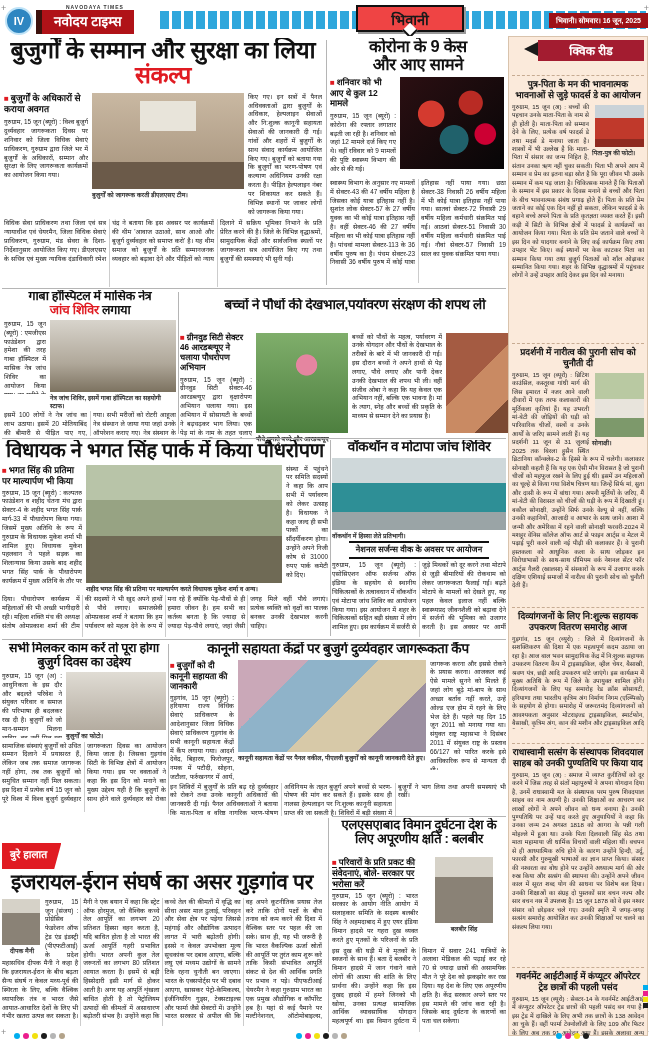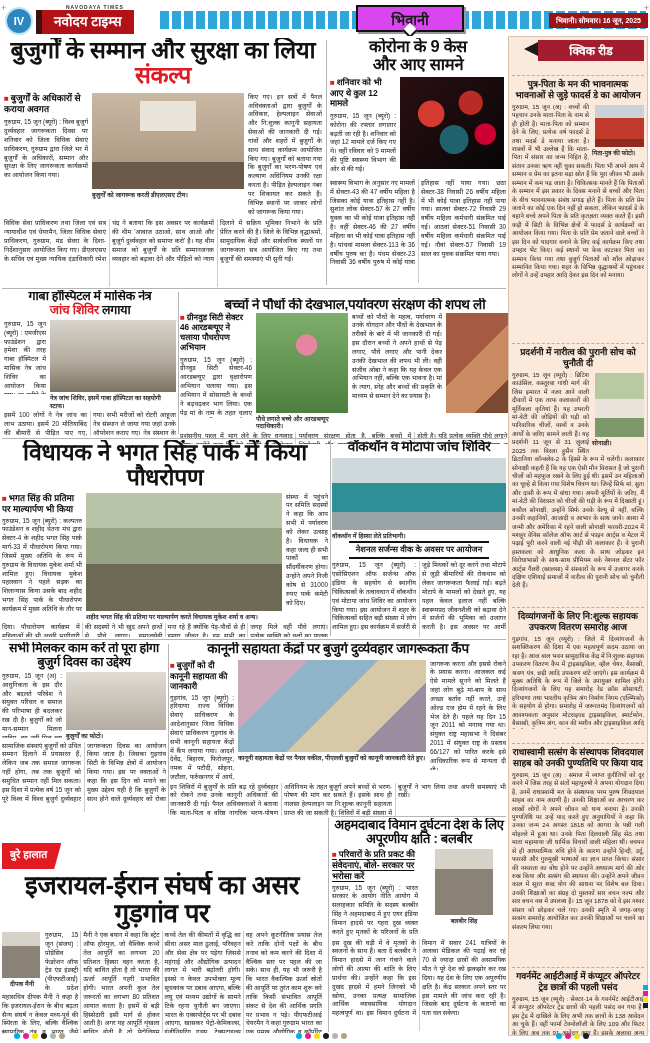--- a/index.html
+++ b/index.html
@@ -8,21 +8,21 @@
   .sec{position:absolute;overflow:hidden}
   
   .pg-circle{position:absolute;left:5px;top:7px;width:24px;height:24px;border-radius:50%;
              background:#2e86c1;color:#fff;font-weight:bold;font-size:11px;display:flex;
              align-items:center;justify-content:center;border:2px solid #bfe3f7}
   .brand-small{position:absolute;left:66px;top:4px;font-size:5px;letter-spacing:1px;color:#333;font-weight:bold}
   .brand-box{position:absolute;left:36px;top:10px;background:#b01218;color:#fff;font-weight:bold;
              font-size:13.5px;padding:2px 12px 4px;border-left:6px solid #3d120d;white-space:nowrap}
   .stripes{position:absolute;left:160px;top:11px;width:486px;height:18px;
            background:repeating-linear-gradient(90deg,#2fa7dc 0 9px,#ffffff 9px 12px)}
-  .edition-tab{position:absolute;left:356px;top:5px;width:104px;height:23px;background:#d946ef;
+  .edition-tab{position:absolute;left:356px;top:5px;width:104px;height:23px;background:#ef4444;
                border:2px solid #111;box-shadow:2px 2px 0 #999;display:flex;align-items:center;
                justify-content:center;font-weight:bold;font-size:14.5px;z-index:3}
   .edition-tab::after{content:"";position:absolute;left:50%;bottom:-6px;width:9px;height:9px;background:#fff;
                border-right:2px solid #111;border-bottom:2px solid #111;transform:translateX(-50%) rotate(45deg)}
   .date-box{position:absolute;right:2px;top:13px;background:#9e1116;color:#fff;font-size:7px;
             font-weight:bold;padding:3px 7px;z-index:3;white-space:nowrap}
   
   .hl{font-weight:bold;color:#111;line-height:1.08;text-align:center;letter-spacing:-.3px}
   .red{color:#e01b22}
   .bt{font-size:6.4px;line-height:1.38;text-align:justify;color:#222}
@@ -150,37 +150,37 @@
       <div>
         <div class="photo eye-photo"></div>
         <div class="cap" style="width:126px">नेत्र जांच शिविर, इसमें गाबा हॉस्पिटल का सहयोगी स्टाफ।</div>
       </div>
     </div>
     <div class="bt cols2" style="margin-top:2px;height:36px">इसमें 100 लोगों ने नेत्र जांच का लाभ उठाया। इसमें 20 मोतियाबिंद की बीमारी से पीड़ित पाए गए, जबकि 7 मरीजों में मोतियाबिंद पाया गया। सभी मरीजों को रोटरी आहूजा नेत्र संस्थान ले जाया गया जहां उनके ऑपरेशन कराए गए। नेत्र संस्थान के चेयरमैन डॉ. टोनी आहूजा ने जानकारी देते हुए बताया कि शिविर में निरामय चैरिटेबल ट्रस्ट की ओर से डॉक्टरों की टीम का सहयोग रहा। ट्रस्ट के अध्यक्ष, ऑन्टम अमित, ऑन्टम सुमित्रा, आर्टे सुधा, ऑन्टम लेखा, पारुल पल्लव, विशाल, टेकचंद सहित अन्य लोगों ने महत्वपूर्ण भूमिका निभाई।</div>
   </div>
 
   <div class="sec" style="left:180px;top:298px;width:350px;height:146px">
     <div class="hl" style="font-size:13.5px">बच्चों ने पौधों की देखभाल,पर्यावरण संरक्षण की शपथ ली</div>
-    <div class="row" style="margin-top:0">
+    <div class="row" style="margin-top:20px">
       <div style="width:72px">
         <div class="bullet-h" style="font-size:8.2px"><span class="sq">■</span><span>ग्रीनवुड सिटी सेक्टर 46 आरडब्ल्यूए ने चलाया पौधरोपण अभियान</span></div>
         <div class="bt" style="margin-top:2px;height:62px;overflow:hidden">गुरुग्राम, 15 जून (ब्यूरो) : ग्रीनवुड सिटी सेक्टर-46 आरडब्ल्यूए द्वारा वृक्षारोपण अभियान चलाया गया। इस अभियान में सोसायटी के बच्चों ने बढ़चढ़कर भाग लिया। एक पेड़ मां के नाम के तहत चलाए गए इस अभियान का नेतृत्व कार्यकारिणी सदस्य महुआ और संजीव ओबेरॉय ने किया। उन्होंने बच्चों को प्रकृति से जुड़ने और उसका संरक्षण करने के लिए प्रेरित किया।</div>
       </div>
       <div>
         <div class="photo kids-photo1"></div>
         <div class="cap" style="width:92px">पौधे लगाते बच्चे और आरडब्ल्यूए पदाधिकारी।</div>
       </div>
       <div class="bt" style="flex:1;height:100px;overflow:hidden">बच्चों को पौधों के महत्व, पर्यावरण में उनके योगदान और पौधों के देखभाल के तरीकों के बारे में भी जानकारी दी गई। इस दौरान बच्चों ने अपने हाथों से पेड़ लगाए, पौधे लगाए और पानी देकर उनकी देखभाल की शपथ भी ली। वहीं संजीव ओबा ने कहा कि यह केवल एक अभियान नहीं, बल्कि एक भावना है। मां के त्याग, स्नेह और बच्चों की प्रकृति के माध्यम से सम्मान देने का प्रयास है।</div>
       <div class="photo kids-photo2"></div>
     </div>
     <div class="bt" style="margin-top:2px;height:18px;column-count:3;column-gap:6px;column-rule:1px solid #ccc">प्रशंसनीय पहल में भाग लेने के लिए धन्यवाद दिया। उन्होंने कहा कि ऐसे प्रयासों से ही केवल पर्यावरण संरक्षण होता है, बल्कि बच्चों में जिम्मेदारी और सामाजिक चेतना भी विकसित होती है। यदि प्रत्येक व्यक्ति पौधे लगाने और उन्हें बचाने का संकल्प ले तो पर्यावरण का संरक्षण किया जा सकता है।</div>
   </div>
 
   <div class="sec" style="left:2px;top:440px;width:326px;height:197px">
-    <div class="hl" style="font-size:23px">विधायक ने भगत सिंह पार्क में किया पौधरोपण</div>
+    <div class="hl" style="font-size:20px">विधायक ने भगत सिंह पार्क में किया पौधरोपण</div>
     <div class="row" style="margin-top:3px">
       <div style="width:80px">
         <div class="bullet-h" style="font-size:8.8px"><span class="sq">■</span><span>भगत सिंह की प्रतिमा पर माल्यार्पण भी किया</span></div>
         <div class="bt" style="margin-top:2px;height:96px;overflow:hidden">गुरुग्राम, 15 जून (ब्यूरो) : कल्पतरु फाउंडेशन व शहीद चेतना मंच द्वारा सेक्टर-4 के शहीद भगत सिंह पार्क मार्ग-33 में पौधारोपण किया गया। जिसमें मुख्य अतिथि के रूप में गुरुग्राम के विधायक मुकेश शर्मा भी शामिल हुए। विधायक मुकेश पहलवान ने पहले सड़क का शिलान्यास किया उसके बाद शहीद भगत सिंह पार्क के पौधारोपण कार्यक्रम में मुख्य अतिथि के तौर पर शामिल हुए। इस अवसर पर उन्होंने महुआ पौधे का पौधरोपण भी किया।</div>
       </div>
       <div>
         <div class="photo mla-photo"></div>
         <div class="cap" style="width:196px">शहीद भगत सिंह की प्रतिमा पर माल्यार्पण करते विधायक मुकेश शर्मा व अन्य।</div>
       </div>
       <div class="bt" style="flex:1;height:118px;overflow:hidden">संस्था में पहुंचने पर समिति सदस्यों ने कहा कि आप सभी में पर्यावरण को लेकर उत्साह है। विधायक ने कहा जल्द ही सभी पार्कों का सौंदर्यीकरण होगा। उन्होंने अपने निजी कोष से 31000 रुपए पार्क कमेटी को दिए।</div>
@@ -222,33 +222,33 @@
       <div class="bt" style="flex:1;height:110px;overflow:hidden">जागरूक करना और इससे रोकने के प्रयास करना। आजकल कई ऐसे मामले सुनने को मिलते हैं जहां लोग बूढ़े मां-बाप के साथ अच्छा बर्ताव नहीं करते, उन्हें ओल्ड एज होम में रहने के लिए भेज देते हैं। पहले यह दिन 15 जून 2011 को मनाया गया था। संयुक्त राष्ट्र महासभा ने दिसंबर 2011 में संयुक्त राष्ट्र के प्रस्ताव 66/127 को पारित करके इसे आधिकारिक रूप से मान्यता दी थी।</div>
     </div>
     <div class="bt cols3" style="margin-top:3px;height:38px">इन शिविरों में बुजुर्गों के प्रति बढ़ रहे दुर्व्यवहार को रोकने तथा उनके कानूनी अधिकारों की जानकारी दी गई। पैनल अधिवक्ताओं ने बताया कि माता-पिता व वरिष्ठ नागरिक भरण-पोषण अधिनियम के तहत बुजुर्ग अपने बच्चों से भरण-पोषण की मांग कर सकते हैं। इसके साथ ही नालसा हेल्पलाइन पर नि:शुल्क कानूनी सहायता प्राप्त की जा सकती है। शिविरों में बड़ी संख्या में बुजुर्गों ने भाग लिया तथा अपनी समस्याएं भी रखीं।</div>
   </div>
 
   <div class="sec" style="left:2px;top:843px;width:320px;height:26px;display:flex">
     <div class="kicker">बुरे हालात</div>
   </div>
 
   <div class="sec" style="left:2px;top:871px;width:320px;height:162px">
-    <div class="hl" style="font-size:26px">इजरायल-ईरान संघर्ष का असर गुड़गांव पर</div>
+    <div class="hl" style="font-size:21px">इजरायल-ईरान संघर्ष का असर गुड़गांव पर</div>
     <div class="bt cols4" style="margin-top:4px;height:128px">
       <span class="deep-wrap">
         <span class="photo portrait deep-photo" style="display:block"></span>
         <span class="cap" style="display:block">दीपक मैनी</span>
       </span>
       <span>गुरुग्राम, 15 जून (संजय) : प्रोग्रेसिव फेडरेशन ऑफ ट्रेड एंड इंडस्ट्री (पीएफटीआई) के प्रदेश महासचिव दीपक मैनी ने कहा है कि इजरायल-ईरान के बीच बढ़ता सैन्य संघर्ष न केवल मध्य-पूर्व की स्थिरता के लिए, बल्कि वैश्विक व्यापारिक तंत्र व भारत जैसे आयात-आधारित देशों के लिए भी गंभीर खतरा उत्पन्न कर सकता है। मैनी ने एक बयान में कहा कि स्ट्रेट ऑफ होरमुज, जो वैश्विक कच्चे तेल आपूर्ति का लगभग 20 प्रतिशत हिस्सा वहन करता है, यदि बाधित होता है तो भारत की ऊर्जा आपूर्ति गहरी प्रभावित होगी। भारत अपनी कुल तेल जरूरतों का लगभग 80 प्रतिशत आयात करता है। इसमें से बड़ी हिस्सेदारी इसी मार्ग से होकर आती है। अगर यह आपूर्ति शृंखला बाधित होती है तो पेट्रोलियम उत्पादों की कीमतों में असाधारण बढ़ोतरी संभव है। उन्होंने कहा कि कच्चे तेल की कीमतों में वृद्धि का सीधा असर माल ढुलाई, परिवहन और सेवा क्षेत्र पर पड़ेगा जिससे महंगाई और औद्योगिक उत्पादन लागत में भारी बढ़ोतरी होगी। इससे न केवल उपभोक्ता मूल्य सूचकांक पर दबाव आएगा, बल्कि लघु एवं मध्यम उद्योगों के सामने टिके रहना चुनौती बन जाएगा। भारत के एक्सपोर्ट्स पर भी दबाव आएगा, खासकर पेट्रो-केमिकल्स, इंजीनियरिंग गुड्स, टेक्सटाइल्स और फार्मा जैसे सेक्टरों में। उन्होंने भारत सरकार से अपील की कि वह अपने कूटनीतिक प्रयास तेज करे ताकि दोनों पक्षों के बीच तनाव को कम करने की दिशा में वैश्विक स्तर पर पहल की जा सके। साथ ही, यह भी जरूरी है कि भारत वैकल्पिक ऊर्जा स्रोतों की आपूर्ति पर तुरंत काम शुरू करे ताकि किसी संभावित आपूर्ति संकट से देश की आर्थिक प्रगति पर प्रभाव न पड़े। पीएफटीआई चेयरमैन ने कहा गुरुग्राम भारत का एक प्रमुख औद्योगिक व कॉर्पोरेट हब है। यहां से कई पैमाने पर मल्टीनेशनल, ऑटोमोबाइल्स, टेक्सटाइल, फार्मा और इंजीनियरिंग गुड्स का उत्पादन होता है, जो अंतरराष्ट्रीय बाजारों में निर्यात किए जाते हैं। गुरुग्राम की लॉजिस्टिक्स व पोर्ट चेन इस संकट से सीधे प्रभावित हो सकती है और कई इकाइयों को मालभाड़ा महंगा पड़ सकता है।</span>
     </div>
   </div>
 
   <div class="sec" style="left:332px;top:818px;width:174px;height:214px">
-    <div class="hl" style="font-size:13px">अहमदाबाद विमान दुर्घटना देश के लिए अपूरणीय क्षति : बलबीर</div>
-    <div class="row" style="margin-top:3px">
+    <div class="hl" style="font-size:13px">एलएसएाबाद विमान दुर्घटना देश के लिए अपूरणीय क्षति : बलबीर</div>
+    <div class="row" style="margin-top:11px">
       <div style="width:86px">
         <div class="bullet-h" style="font-size:8.6px;text-decoration:underline;text-underline-offset:2px"><span class="sq" style="text-decoration:none">■</span><span>परिवारों के प्रति प्रकट की संवेदनाएं, बोले- सरकार पर भरोसा करें</span></div>
         <div class="bt" style="margin-top:2px;height:52px;overflow:hidden">गुरुग्राम, 15 जून (ब्यूरो) : भारत सरकार के आयोग नीति आयोग में सलाहकार समिति के सदस्य बलबीर सिंह ने अहमदाबाद में हुए एयर इंडिया विमान हादसे पर गहरा दुख व्यक्त करते हुए मृतकों के परिजनों के प्रति संवेदना प्रकट की है। कहा कि यह हादसा देश के लिए अपूरणीय क्षति व पीड़ादायक है। समस्त देशवासियों की संवेदनाएं दुख की घड़ी में परिवारों के साथ हैं।</div>
       </div>
       <div style="flex:1;text-align:center">
         <div class="photo portrait" style="width:58px;height:66px;margin:0 auto"></div>
         <div class="cap">बलबीर सिंह</div>
       </div>
     </div>
     <div class="bt cols2" style="margin-top:3px;height:92px">इस दुख की घड़ी में वे मृतकों के स्वजनों के साथ हैं। बता दें बलबीर ने विमान हादसे में जान गंवाने वाले लोगों की आत्मा की शांति के लिए प्रार्थना की। उन्होंने कहा कि इस दुखद हादसे में हमने जिनको भी खोया, उनका प्रत्यक्ष सामाजिक आर्थिक व्यावसायिक योगदान महत्वपूर्ण था। इस विमान दुर्घटना में विमान में सवार 241 यात्रियों के अलावा मेडिकल की पढ़ाई कर रहे 70 से ज्यादा छात्रों की असामयिक मौत ने पूरे देश को झकझोर कर रख दिया। यह देश के लिए एक अपूरणीय क्षति है। केंद्र सरकार अपने स्तर पर इस मामले की जांच करा रही है। जिसके बाद दुर्घटना के कारणों का पता चल सकेगा।</div>

